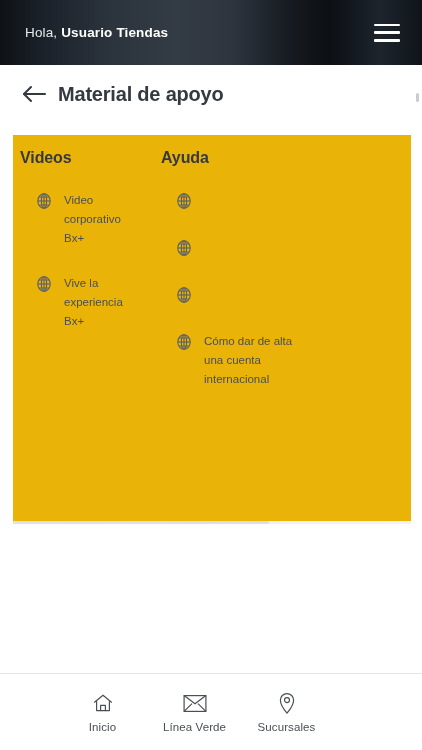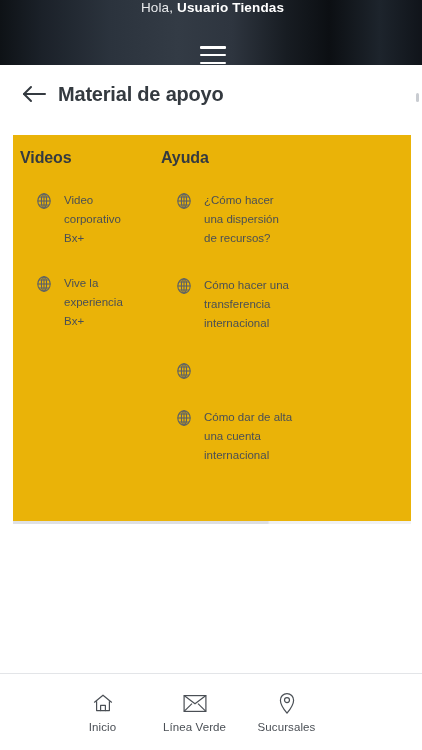--- a/index.html
+++ b/index.html
@@ -30,21 +30,20 @@
         #333b45 42%,
         #2e353f 55%,
         #171c22 68%,
         #0c0f13 78%,
         #1d242c 90%,
         #10141a 100%);
     display: flex;
     align-items: center;
     justify-content: space-between;
     padding: 0 22px 0 25px;
-    flex-direction: column;
   }
 
   .greeting {
     font-size: 13.5px;
     color: #ffffff;
     letter-spacing: 0.15px;
     white-space: nowrap;
   }
   .greeting-hola {
     font-weight: 400;
@@ -283,35 +282,33 @@
         <div class="item-icon">
           <svg width="18" height="18" viewBox="0 0 18 18" fill="none">
             <ellipse cx="9" cy="9" rx="6.2" ry="7.3" stroke="#5a6068" stroke-width="1.1"></ellipse>
             <ellipse cx="9" cy="9" rx="2.6" ry="7.3" stroke="#5a6068" stroke-width="1.1"></ellipse>
             <line x1="9" y1="1.7" x2="9" y2="16.3" stroke="#5a6068" stroke-width="1.1"></line>
             <line x1="2.8" y1="9" x2="15.2" y2="9" stroke="#5a6068" stroke-width="1.1"></line>
             <line x1="3.9" y1="5" x2="14.1" y2="5" stroke="#5a6068" stroke-width="1"></line>
             <line x1="3.9" y1="13" x2="14.1" y2="13" stroke="#5a6068" stroke-width="1"></line>
           </svg>
         </div>
-        <div class="item-label">¿Cómo hacer una dispersión de recursos?</div>
-      </div>
-
-      <div class="item">
-        <div class="item-icon">
-          <svg width="18" height="18" viewBox="0 0 18 18" fill="none">
-            <ellipse cx="9" cy="9" rx="6.2" ry="7.3" stroke="#5a6068" stroke-width="1.1"></ellipse>
-            <ellipse cx="9" cy="9" rx="2.6" ry="7.3" stroke="#5a6068" stroke-width="1.1"></ellipse>
-            <line x1="9" y1="1.7" x2="9" y2="16.3" stroke="#5a6068" stroke-width="1.1"></line>
-            <line x1="2.8" y1="9" x2="15.2" y2="9" stroke="#5a6068" stroke-width="1.1"></line>
-            <line x1="3.9" y1="5" x2="14.1" y2="5" stroke="#5a6068" stroke-width="1"></line>
-            <line x1="3.9" y1="13" x2="14.1" y2="13" stroke="#5a6068" stroke-width="1"></line>
-          </svg>
-        </div>
-        <div class="item-label">Cómo hacer una transferencia internacional</div>
+      </div>
+
+      <div class="item">
+        <div class="item-icon">
+          <svg width="18" height="18" viewBox="0 0 18 18" fill="none">
+            <ellipse cx="9" cy="9" rx="6.2" ry="7.3" stroke="#5a6068" stroke-width="1.1"></ellipse>
+            <ellipse cx="9" cy="9" rx="2.6" ry="7.3" stroke="#5a6068" stroke-width="1.1"></ellipse>
+            <line x1="9" y1="1.7" x2="9" y2="16.3" stroke="#5a6068" stroke-width="1.1"></line>
+            <line x1="2.8" y1="9" x2="15.2" y2="9" stroke="#5a6068" stroke-width="1.1"></line>
+            <line x1="3.9" y1="5" x2="14.1" y2="5" stroke="#5a6068" stroke-width="1"></line>
+            <line x1="3.9" y1="13" x2="14.1" y2="13" stroke="#5a6068" stroke-width="1"></line>
+          </svg>
+        </div>
       </div>
 
       <div class="item">
         <div class="item-icon">
           <svg width="18" height="18" viewBox="0 0 18 18" fill="none">
             <ellipse cx="9" cy="9" rx="6.2" ry="7.3" stroke="#5a6068" stroke-width="1.1"></ellipse>
             <ellipse cx="9" cy="9" rx="2.6" ry="7.3" stroke="#5a6068" stroke-width="1.1"></ellipse>
             <line x1="9" y1="1.7" x2="9" y2="16.3" stroke="#5a6068" stroke-width="1.1"></line>
             <line x1="2.8" y1="9" x2="15.2" y2="9" stroke="#5a6068" stroke-width="1.1"></line>
             <line x1="3.9" y1="5" x2="14.1" y2="5" stroke="#5a6068" stroke-width="1"></line>

